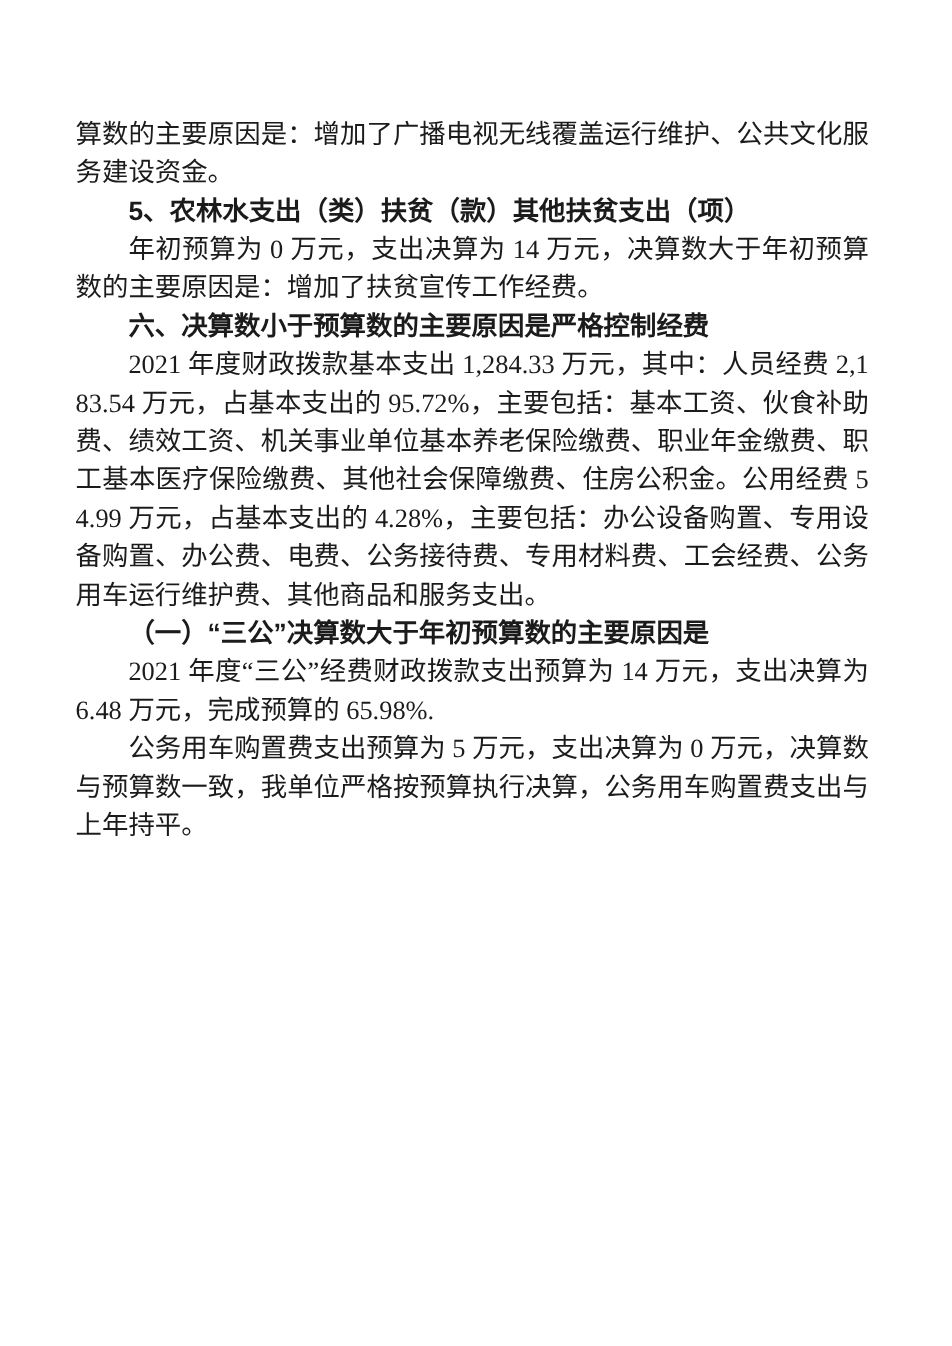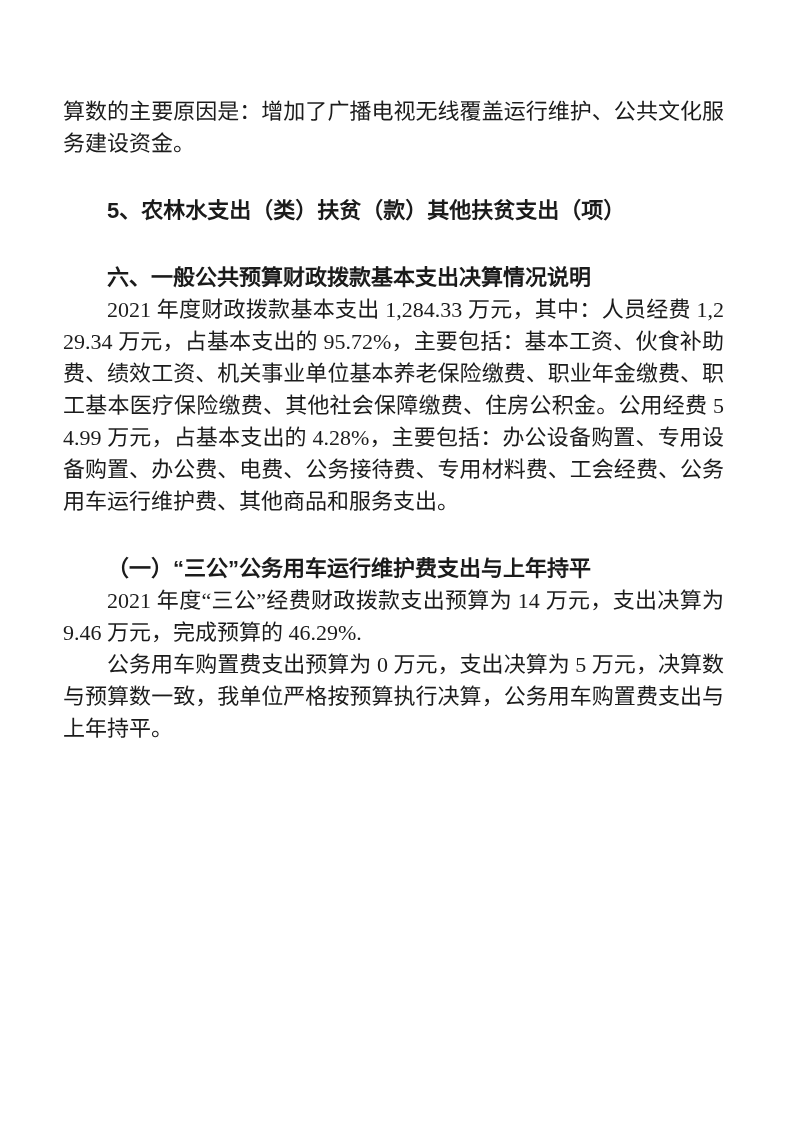--- a/index.html
+++ b/index.html
@@ -25,29 +25,29 @@
     text-justify: inter-ideograph;
     text-indent: 2em;
     word-break: break-all;
   }
   .doc p.no-indent {
     text-indent: 0;
   }
   .doc p.heading {
     font-weight: bold;
     font-family: "Liberation Sans", "DejaVu Sans", sans-serif;
-    margin-top: 35px;
   }
 </style>
 </head>
 <body>
 
 <div class="page">
   <div class="doc">
     <p class="no-indent">算数的主要原因是：增加了广播电视无线覆盖运行维护、公共文化服务建设资金。</p>
     <p class="heading">5、农林水支出（类）扶贫（款）其他扶贫支出（项）</p>
-    <p class="heading">六、一般公共预算财政拨款基本支出决算情况说明</p>
-    <p>2021 年度财政拨款基本支出 1,284.33 万元，其中：人员经费 1,229.34 万元，占基本支出的 95.72%，主要包括：基本工资、伙食补助费、绩效工资、机关事业单位基本养老保险缴费、职业年金缴费、职工基本医疗保险缴费、其他社会保障缴费、住房公积金。公用经费 54.99 万元，占基本支出的 4.28%，主要包括：办公设备购置、专用设备购置、办公费、电费、公务接待费、专用材料费、工会经费、公务用车运行维护费、其他商品和服务支出。</p>
-    <p class="heading">（一）“三公”公务用车运行维护费支出与上年持平</p>
-    <p>2021 年度“三公”经费财政拨款支出预算为 14 万元，支出决算为 9.46 万元，完成预算的 46.29%.</p>
-    <p>公务用车购置费支出预算为 0 万元，支出决算为 5 万元，决算数与预算数一致，我单位严格按预算执行决算，公务用车购置费支出与上年持平。</p>
+    <p>年初预算为 0 万元，支出决算为 14 万元，决算数大于年初预算数的主要原因是：增加了扶贫宣传工作经费。</p>
+    <p class="heading">六、决算数小于预算数的主要原因是严格控制经费</p>
+    <p>2021 年度财政拨款基本支出 1,284.33 万元，其中：人员经费 2,183.54 万元，占基本支出的 95.72%，主要包括：基本工资、伙食补助费、绩效工资、机关事业单位基本养老保险缴费、职业年金缴费、职工基本医疗保险缴费、其他社会保障缴费、住房公积金。公用经费 54.99 万元，占基本支出的 4.28%，主要包括：办公设备购置、专用设备购置、办公费、电费、公务接待费、专用材料费、工会经费、公务用车运行维护费、其他商品和服务支出。</p>
+    <p class="heading">（一）“三公”决算数大于年初预算数的主要原因是</p>
+    <p>2021 年度“三公”经费财政拨款支出预算为 14 万元，支出决算为 6.48 万元，完成预算的 65.98%.</p>
+    <p>公务用车购置费支出预算为 5 万元，支出决算为 0 万元，决算数与预算数一致，我单位严格按预算执行决算，公务用车购置费支出与上年持平。</p>
   </div>
 </div>
 
 </body></html>

